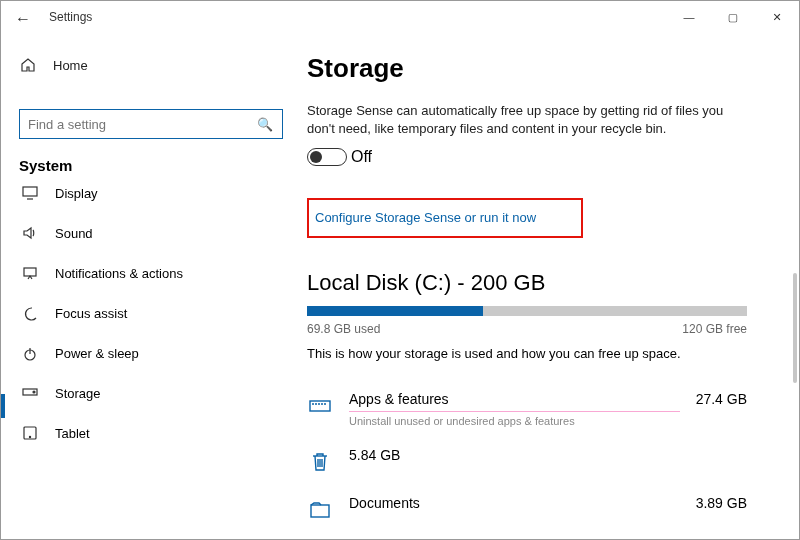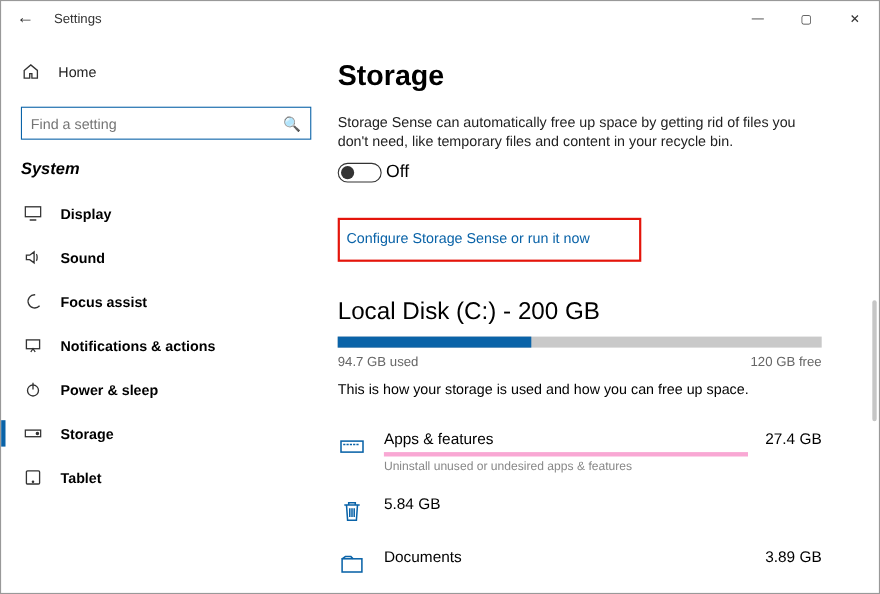--- a/index.html
+++ b/index.html
@@ -5,48 +5,48 @@
   * { box-sizing: border-box; margin: 0; padding: 0; font-family: "Segoe UI", Arial, sans-serif; }
   html, body { width: 800px; height: 540px; overflow: hidden; background: #fff; color: #000; }
   .window { width: 800px; height: 540px; border: 1px solid #999; display: flex; flex-direction: column; }
   .titlebar { height: 32px; display: flex; align-items: center; padding: 0 0 0 14px; font-size: 12px; color: #333; }
   .titlebar .back { width: 22px; font-size: 16px; cursor: default; }
   .titlebar .title { margin-left: 12px; text-align: center; }
   .winbtns { margin-left: auto; display: flex; }
   .winbtn { width: 44px; height: 32px; display: flex; align-items: center; justify-content: center; font-size: 11px; }
   .body { flex: 1; display: flex; overflow: hidden; }
   .sidebar { width: 300px; padding: 20px 18px 0 18px; border-right: none; overflow: hidden; }
-  .home { display: flex; align-items: center; gap: 16px; font-size: 13px; color: #222; margin-bottom: 20px; padding: 4px 0; }
+  .home { display: flex; align-items: center; gap: 16px; font-size: 13px; color: #222; margin-bottom: 32px; padding: 4px 0; }
   .ico { width: 18px; display: inline-flex; justify-content: center; color: #333; }
   .search { display: flex; align-items: center; border: 1px solid #0a63a8; height: 30px; padding: 0 8px; margin-bottom: 18px; }
   .search input { flex: 1; border: none; outline: none; font-size: 13px; color: #3b82f6; background: transparent; }
   .search .mag { color: #666; font-size: 13px; }
-  .syshead { font-size: 15px; font-weight: 600; margin-bottom: 12px; font-style: italic; }
+  .syshead { font-size: 15px; font-weight: 600; margin-bottom: 12px; }
   .navlist { display: flex; flex-direction: column; }
-  .navitem { display: flex; align-items: center; gap: 16px; font-size: 13px; height: 40px; padding-left: 2px; position: relative; font-weight: bold; }
+  .navitem { display: flex; align-items: flex-start; gap: 16px; font-size: 13px; height: 40px; padding-left: 2px; position: relative; }
   .navitem.selected::before { content:""; position:absolute; left:-18px; top:8px; bottom:8px; width:4px; background:#0a63a8; }
   .main { flex: 1; padding: 20px 12px 0 6px; overflow: hidden; position: relative; }
   .scrollbar { position:absolute; right:2px; top:240px; width:4px; height:110px; background:#c6c6c6; border-radius:2px; }
   h1.page { font-size: 26px; font-weight: 600; margin-bottom: 18px; }
   .desc { font-size: 13px; color: #222; line-height: 1.4; margin-bottom: 10px; max-width: 430px; }
   .togglerow { display: flex; align-items: flex-end; gap: 4px; margin-bottom: 32px; }
   .toggle { width: 40px; height: 18px; border: 1px solid #333; border-radius: 9px; display:flex; align-items:center; padding:0 2px; }
   .knob { width: 12px; height: 12px; background:#333; border-radius:50%; }
   .link { color:#0a63a8; font-size:13px; display:inline-block; }
   .redbox { border:2px solid #e4140b; padding:8px 10px 10px 6px; margin-bottom: 32px; width: 276px; }
   h2.disk { font-size: 22px; font-weight: 400; margin-bottom: 10px; }
   .bar { height: 10px; background:#c9c9c9; display:flex; margin-bottom:6px; width: 440px; }
   .barused { background:#0a63a8; height:100%; }
   .barlabels { display:flex; justify-content:space-between; width:440px; font-size:12px; color:#666; margin-bottom:10px; }
   .howused { font-size:13px; margin-bottom:20px; }
   .cat { display:flex; align-items:flex-start; gap:16px; padding:10px 0; width:440px; }
   .cat .cicon { width:26px; height:26px; display:flex; align-items:center; justify-content:center; color:#0a63a8; margin-top:2px; }
   .cat .ctext { flex:1; }
   .cat .ctext .ctitle { font-size:14px; }
-  .cat .ctext .csub { font-size:11px; color:#888; border-top:4px solid #f9a8d4; margin-top:4px; padding-top:3px; }
+  .cat .ctext .csub { font-size:11px; color:#888; border-top:1px solid #f9a8d4; margin-top:4px; padding-top:3px; }
   .cat .csize { font-size:14px; white-space:nowrap; }
   svg { display:block; }
 </style>
 </head>
 <body>
 
 <div class="window">
   <div class="titlebar">
     <span class="back">←</span>
     <span class="title">Settings</span>
@@ -86,34 +86,34 @@
           <span class="ico">
               <svg width="16" height="14" viewBox="0 0 16 14" fill="none" stroke="#333" stroke-width="1.2">
                 <path d="M2 5h3l4-3v10l-4-3H2z"></path>
                 <path d="M11 4c1 1 1 5 0 6"></path>
               </svg>
             </span>
           <span>Sound</span>
         </div>
         <div class="navitem">
           <span class="ico">
+              <svg width="16" height="14" viewBox="0 0 16 14" fill="none" stroke="#333" stroke-width="1.2">
+                <rect x="2" y="2" width="12" height="8"></rect>
+                <path d="M6 13l2-3 2 3"></path>
+              </svg>
+            </span>
+          <span>Notifications &amp; actions</span>
+        </div>
+        <div class="navitem">
+          <span class="ico">
               <svg width="16" height="16" viewBox="0 0 16 16" fill="none" stroke="#333" stroke-width="1.2">
                 <path d="M10 2a6 6 0 1 0 4 10"></path>
               </svg>
             </span>
           <span>Focus assist</span>
-        </div>
-        <div class="navitem">
-          <span class="ico">
-              <svg width="16" height="14" viewBox="0 0 16 14" fill="none" stroke="#333" stroke-width="1.2">
-                <rect x="2" y="2" width="12" height="8"></rect>
-                <path d="M6 13l2-3 2 3"></path>
-              </svg>
-            </span>
-          <span>Notifications &amp; actions</span>
         </div>
         <div class="navitem">
           <span class="ico">
               <svg width="16" height="16" viewBox="0 0 16 16" fill="none" stroke="#333" stroke-width="1.2">
                 <circle cx="8" cy="9" r="5"></circle>
                 <path d="M8 2v6"></path>
               </svg>
             </span>
           <span>Power &amp; sleep</span>
         </div>
@@ -149,21 +149,21 @@
       </div>
       <div class="redbox">
         <a class="link">Configure Storage Sense or run it now</a>
       </div>
 
       <h2 class="disk">Local Disk (C:) - 200 GB</h2>
       <div class="bar">
         <div class="barused" id="barused" style="width: 40%;"></div>
       </div>
       <div class="barlabels">
-        <span>94.7 GB used</span>
+        <span>69.8 GB used</span>
         <span>120 GB free</span>
       </div>
       <p class="howused">This is how your storage is used and how you can free up space.</p>
 
       <div class="cat">
         <div class="cicon">
             <svg width="22" height="18" viewBox="0 0 22 18" fill="none" stroke="#0a63a8" stroke-width="1.4">
               <rect x="1" y="4" width="20" height="10"></rect>
               <path d="M3 7h2M6 7h2M9 7h2M12 7h2M15 7h2"></path>
             </svg>

